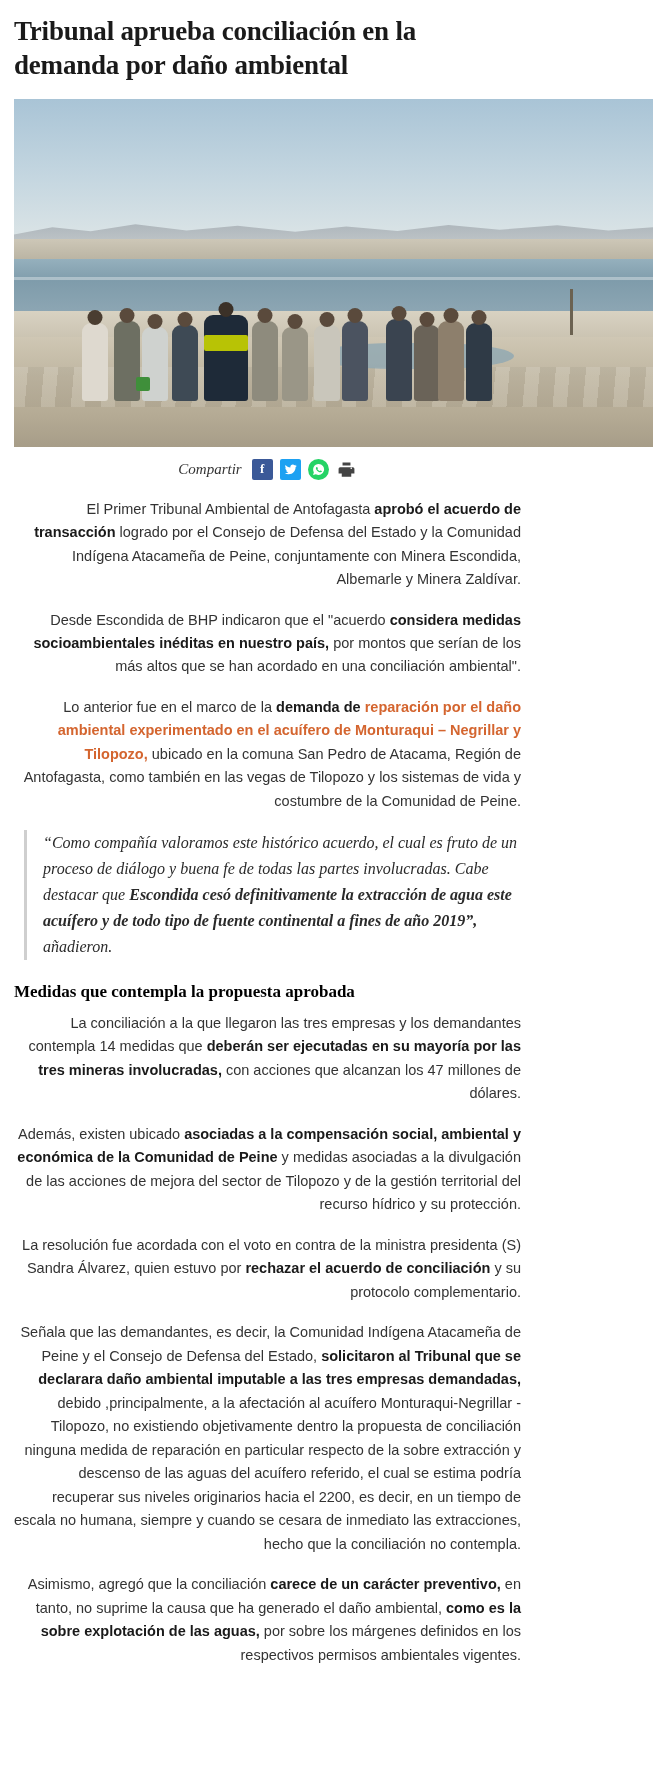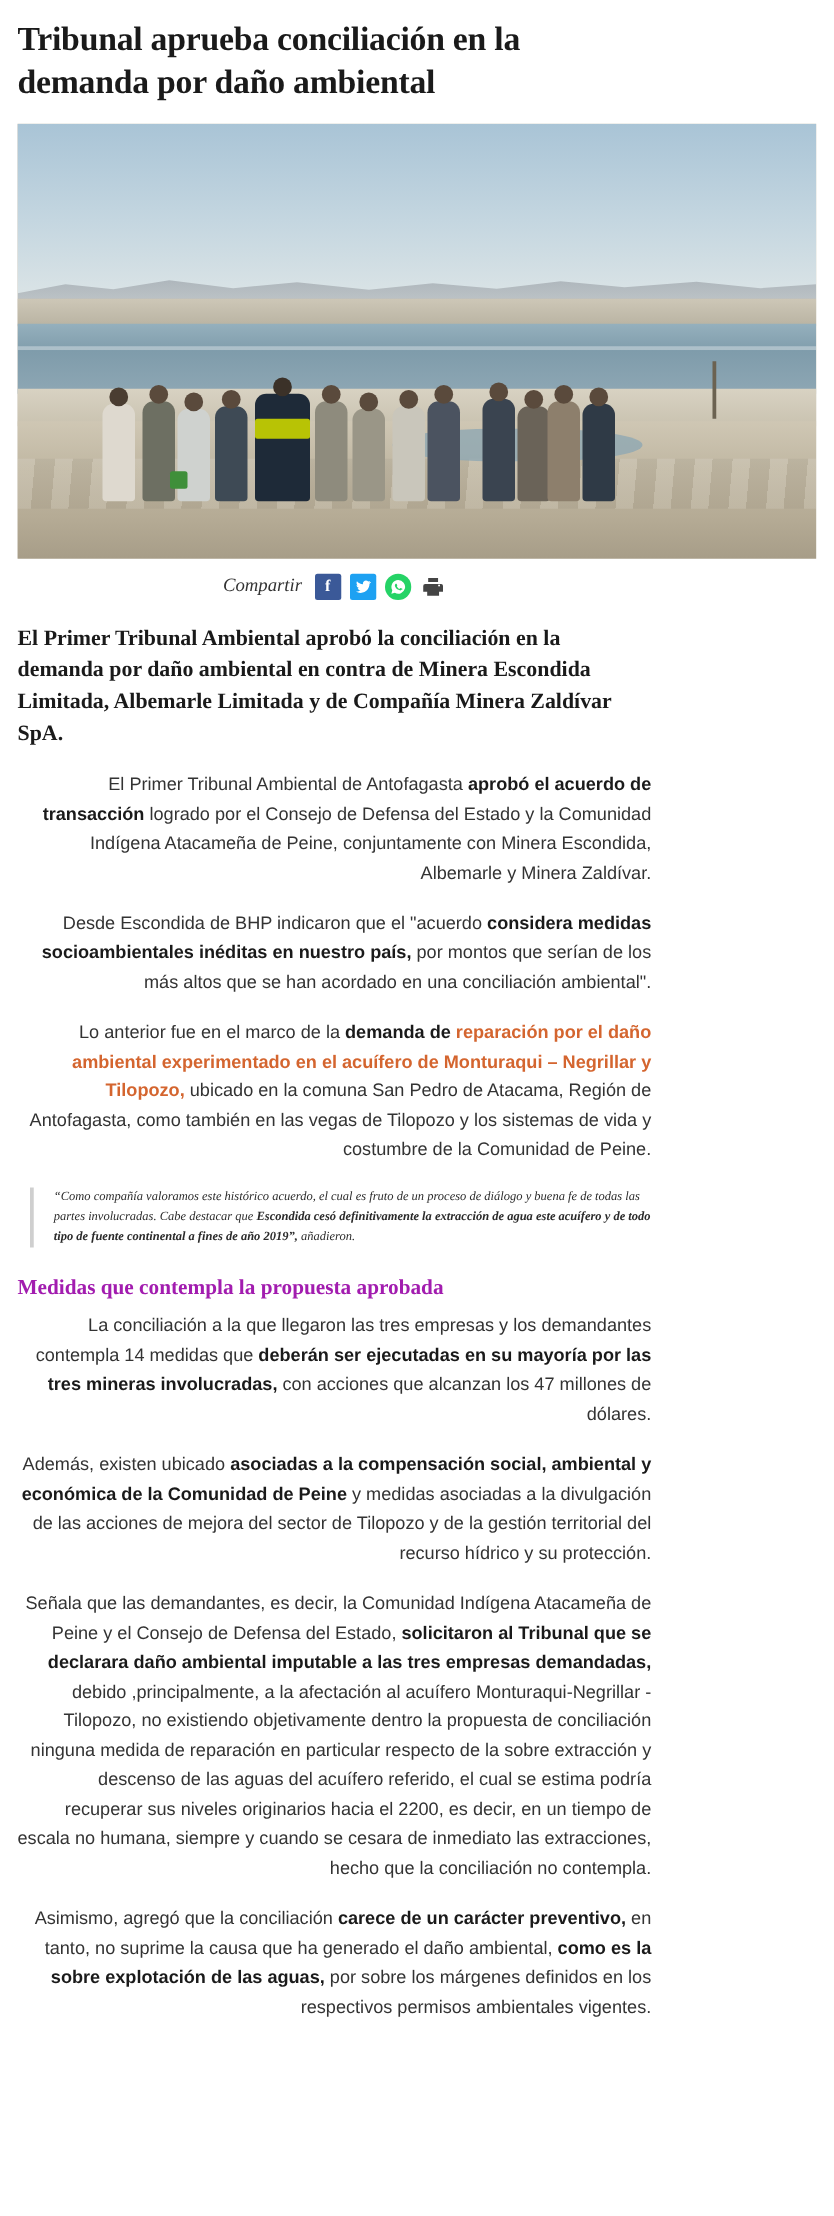--- a/index.html
+++ b/index.html
@@ -192,30 +192,30 @@
     text-align: right;
   }
   p.body b { color: #1a1a1a; font-weight: bold; }
   .hl-orange { color: #d4652f; font-weight: bold; }
   blockquote {
     margin: 4px 0 22px 10px;
     padding: 0 0 0 16px;
     border-left: 3px solid #cfcfcf;
     font-family: "Liberation Serif", serif;
     font-style: italic;
-    font-size: 10px;
+    font-size: 16px;
     line-height: 1.62;
     color: #2a2a2a;
   }
   blockquote b { font-weight: bold; }
   h2.sub {
     font-family: "Liberation Serif", serif;
     font-weight: bold;
     font-size: 17px;
-    color: #a21caf;
+    color: #000000;
     margin: 20px 0 10px 0;
   }
 </style>
 </head>
 <body>
 
 <div class="page">
 
   <h1 class="headline">Tribunal aprueba conciliación en la demanda por daño ambiental</h1>
 
@@ -258,21 +258,20 @@
           <path fill="#ffffff" d="M12 2a10 10 0 0 0-8.6 15L2 22l5.2-1.4A10 10 0 1 0 12 2zm5.3 14c-.2.6-1.2 1.2-1.7 1.2-.4 0-1 .1-3.1-.8-2.6-1.1-4.2-3.8-4.3-4-.1-.2-1-1.4-1-2.6 0-1.3.7-1.9.9-2.1.2-.3.5-.3.7-.3h.5c.2 0 .4 0 .6.5l.8 2c.1.2.1.3 0 .5l-.4.5c-.1.2-.3.3-.1.6.2.3.7 1.2 1.6 2 1.1.9 2 1.2 2.3 1.3.2.1.4.1.6-.1l.7-.9c.2-.2.3-.2.6-.1l2 .9c.2.1.4.2.4.3 0 .1 0 .6-.1 1.1z"></path>
         </svg>
     </span>
     <span class="sicon pr">
       <svg width="19" height="19" viewBox="0 0 24 24" aria-hidden="true">
           <path fill="#444444" d="M7 3h10v4H7V3zm-3 6h16a2 2 0 0 1 2 2v6h-4v4H6v-4H2v-6a2 2 0 0 1 2-2zm4 8h8v4H8v-4zm10-5.5a1 1 0 1 0 0-2 1 1 0 0 0 0 2z"></path>
         </svg>
     </span>
   </div>
 
-  <p class="lede">El Primer Tribunal Ambiental aprobó la conciliación en la demanda por daño ambiental en contra de Minera Escondida Limitada, Albemarle Limitada y de Compañía Minera Zaldívar SpA.</p>
 
   <p class="body">
     <span>El Primer Tribunal Ambiental de Antofagasta </span><b>aprobó el acuerdo de transacción</b><span> logrado por el Consejo de Defensa del Estado y la Comunidad Indígena Atacameña de Peine, conjuntamente con Minera Escondida, Albemarle y Minera Zaldívar.</span>
   </p>
 
   <p class="body">
     <span>Desde Escondida de BHP indicaron que el "acuerdo </span><b>considera medidas socioambientales inéditas en nuestro país,</b><span> por montos que serían de los más altos que se han acordado en una conciliación ambiental".</span>
   </p>
 
   <p class="body">
@@ -288,20 +287,23 @@
   <p class="body">
     <span>La conciliación a la que llegaron las tres empresas y los demandantes contempla 14 medidas que </span><b>deberán ser ejecutadas en su mayoría por las tres mineras involucradas,</b><span> con acciones que alcanzan los 47 millones de dólares.</span>
   </p>
 
 
   <p class="body">
     <span>Además, existen ubicado </span><b>asociadas a la compensación social, ambiental y económica de la Comunidad de Peine</b><span> y medidas asociadas a la divulgación de las acciones de mejora del sector de Tilopozo y de la gestión territorial del recurso hídrico y su protección.</span>
   </p>
 
 
+  <p class="body">
+    <span>La resolución fue acordada con el voto en contra de la ministra presidenta (S) Sandra Álvarez, quien estuvo por </span><b>rechazar el acuerdo de conciliación</b><span> y su protocolo complementario.</span>
+  </p>
 
   <p class="body">
     <span>Señala que las demandantes, es decir, la Comunidad Indígena Atacameña de Peine y el Consejo de Defensa del Estado, </span><b>solicitaron al Tribunal que se declarara daño ambiental imputable a las tres empresas demandadas,</b><span> debido ,principalmente, a la afectación al acuífero Monturaqui-Negrillar -Tilopozo, no existiendo objetivamente dentro la propuesta de conciliación ninguna medida de reparación en particular respecto de la sobre extracción y descenso de las aguas del acuífero referido, el cual se estima podría recuperar sus niveles originarios hacia el 2200, es decir, en un tiempo de escala no humana, siempre y cuando se cesara de inmediato las extracciones, hecho que la conciliación no contempla.</span>
   </p>
 
   <p class="body">
     <span>Asimismo, agregó que la conciliación </span><b>carece de un carácter preventivo,</b><span> en tanto, no suprime la causa que ha generado el daño ambiental, </span><b>como es la sobre explotación de las aguas,</b><span> por sobre los márgenes definidos en los respectivos permisos ambientales vigentes.</span>
   </p>
 
 </div>

